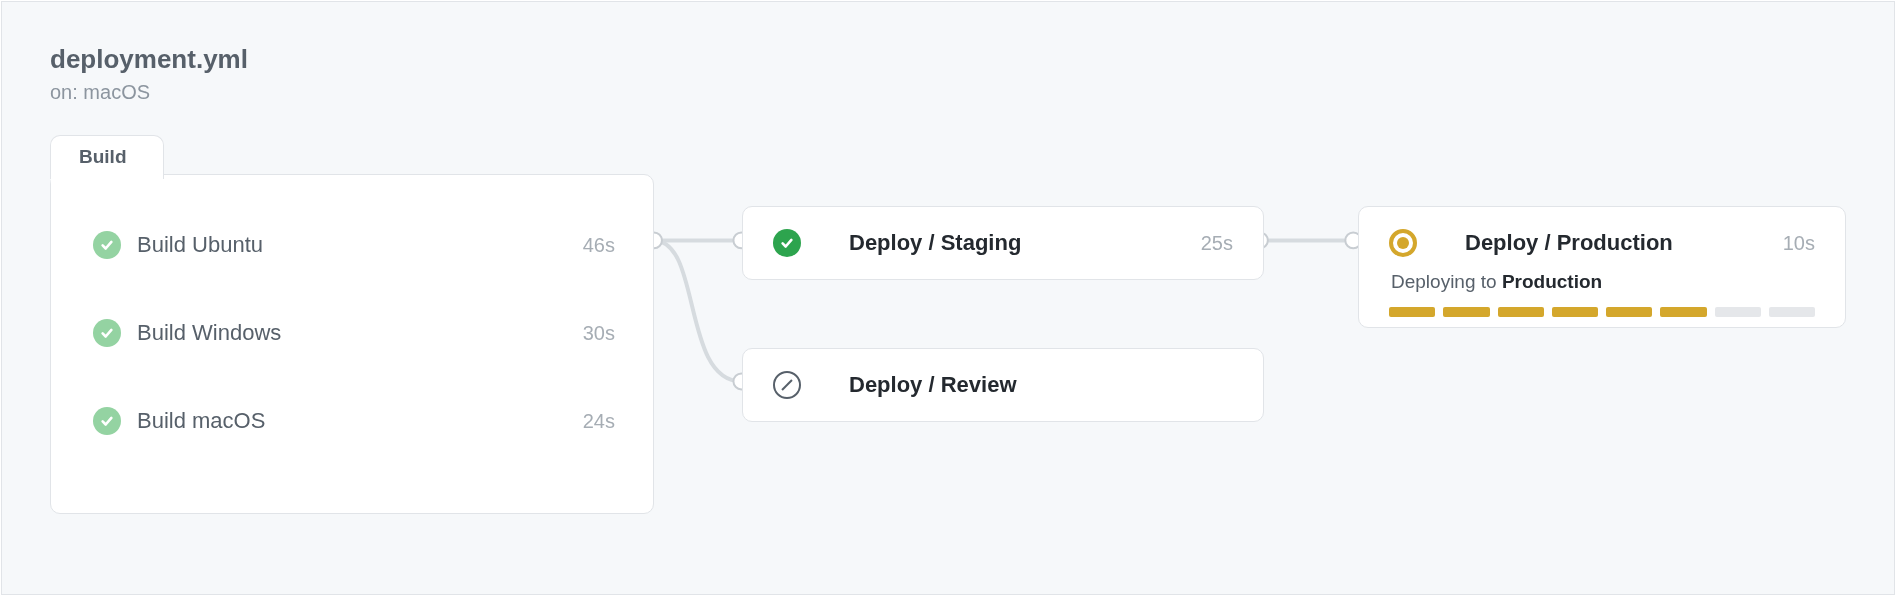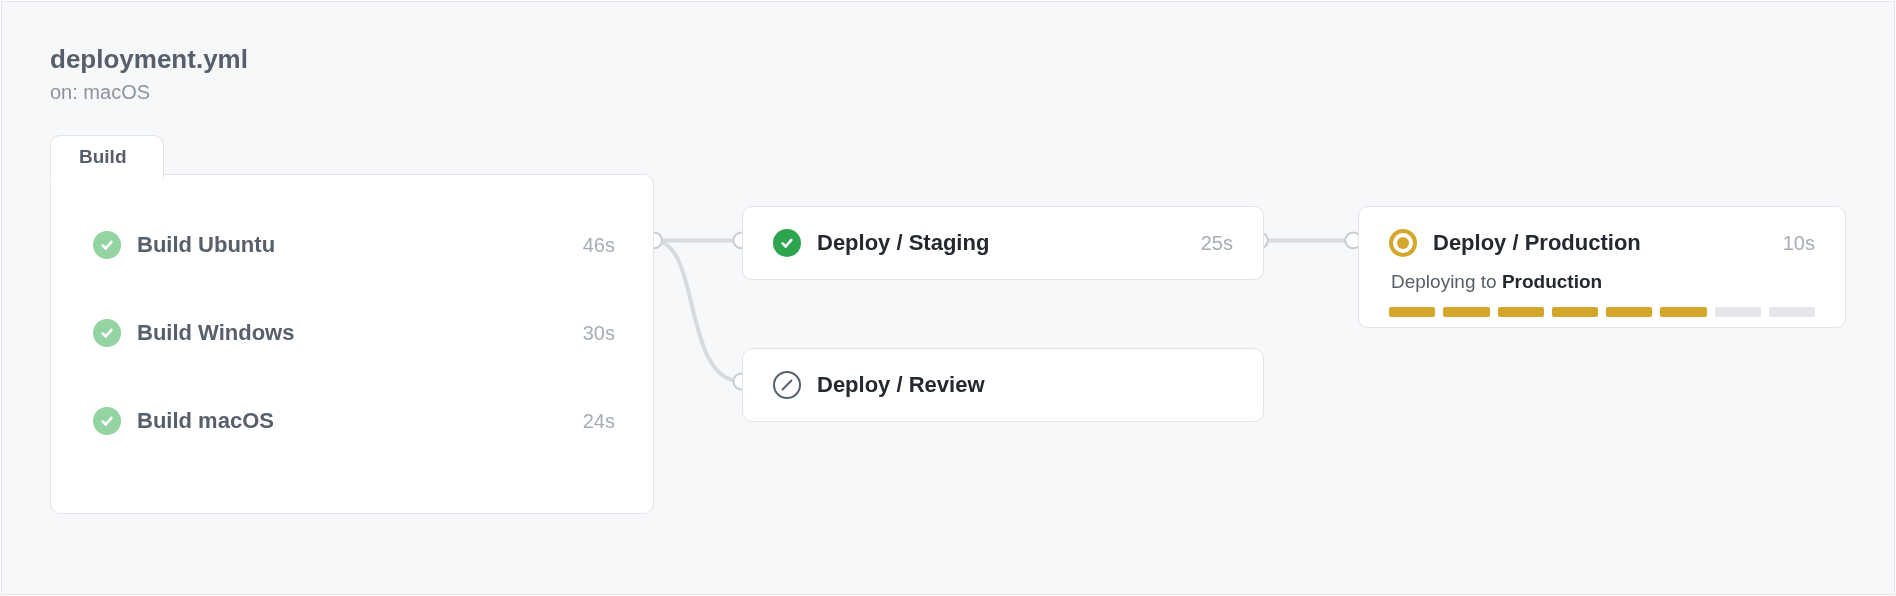--- a/index.html
+++ b/index.html
@@ -72,21 +72,21 @@
     right: 38px;
     display: flex;
     align-items: center;
     height: 40px;
   }
   .r0 { top: 50px; }
   .r1 { top: 138px; }
   .r2 { top: 226px; }
   .job-name {
     font-size: 22px;
-    font-weight: 700;
+    font-weight: 400;
     color: #57606a;
     margin-left: 16px;
     flex: 1;
   }
   .job-time {
     font-size: 20px;
     color: #a6adb4;
   }
 
   
@@ -108,21 +108,21 @@
   }
 
   
   .card {
     position: absolute;
     background:#fff;
     border:1px solid #e1e4e8;
     border-radius:10px;
     padding: 22px 30px;
   }
-  .card-row { display:flex; align-items:center; }
+  .card-row { display:flex; align-items:center;gap:32px; }
   .card-title {
     font-size:22px; font-weight:700; color:#24292f;
     margin-left:16px; flex:1;
   }
   .card-time { font-size:20px; color:#a6adb4; }
 
   .staging { left: 740px; top: 204px; width: 522px; }
   .review  { left: 740px; top: 346px; width: 522px; }
   .prod    { left: 1356px; top: 204px; width: 488px; padding-bottom: 10px; }
 

